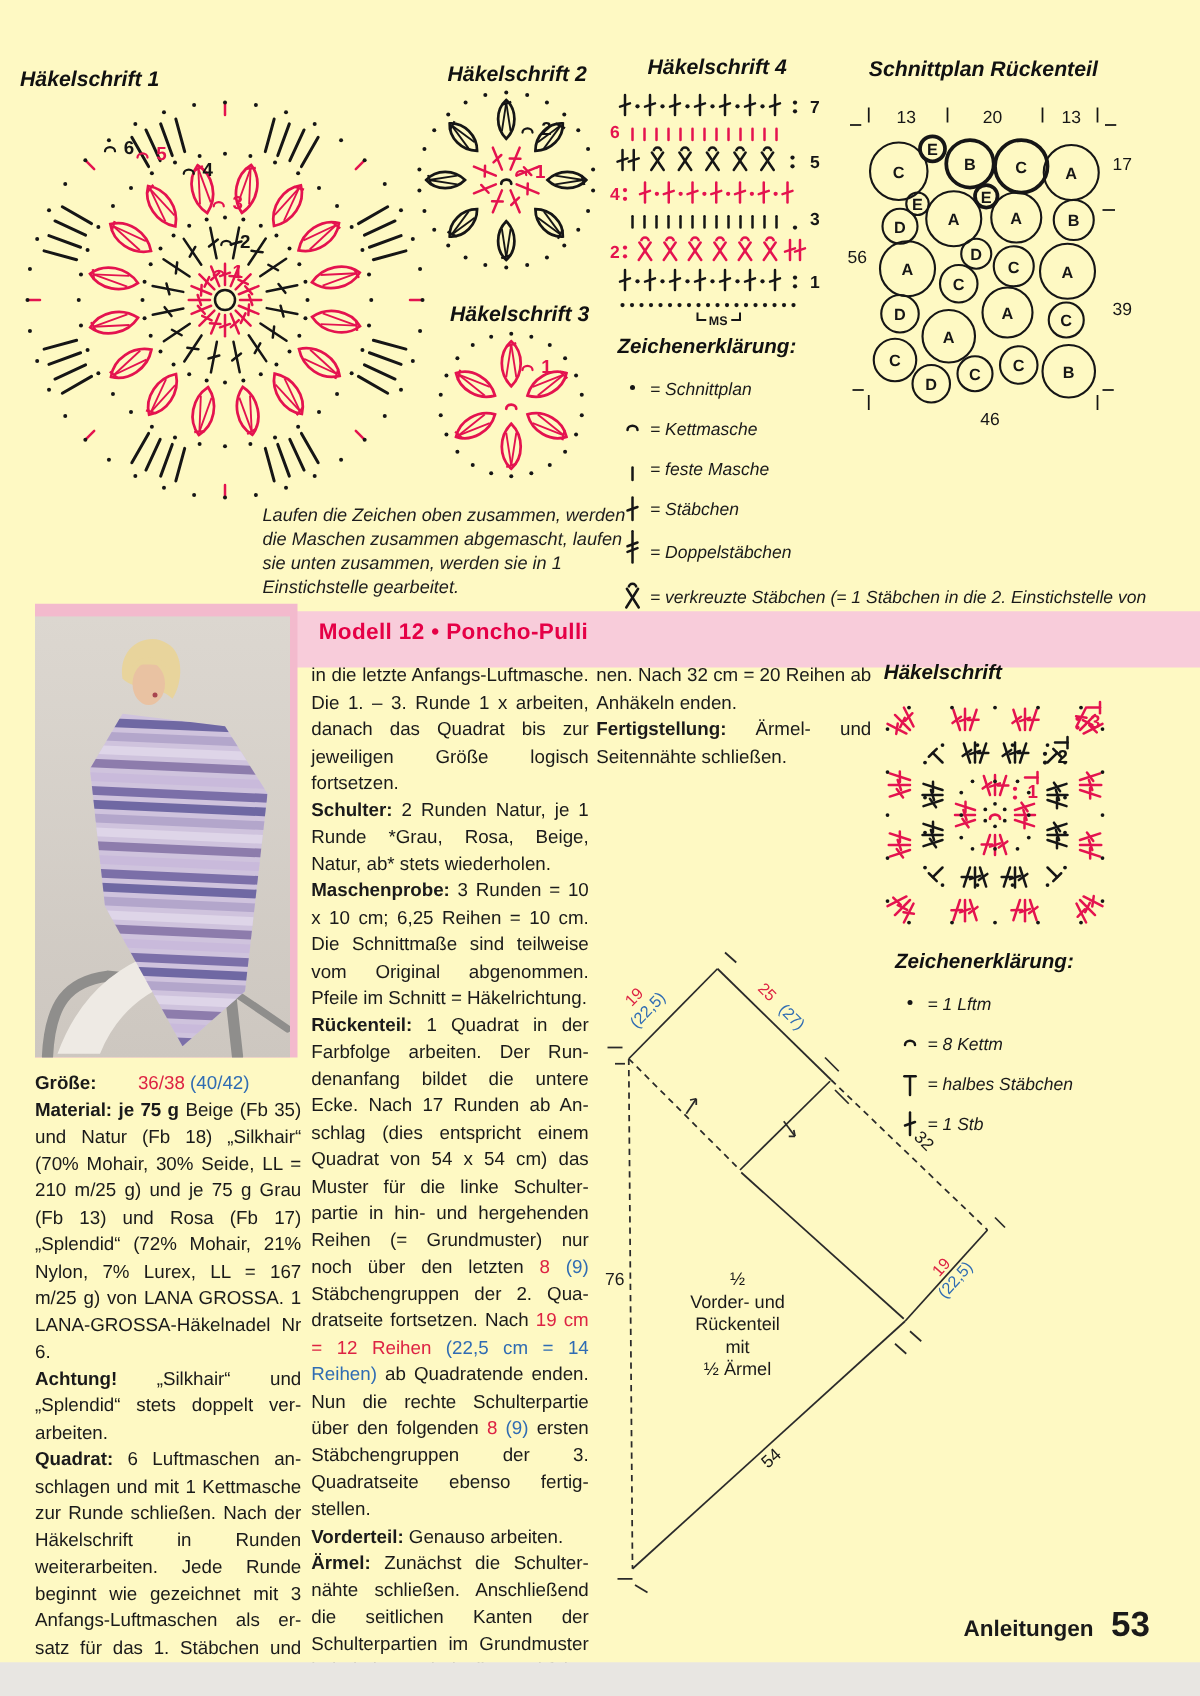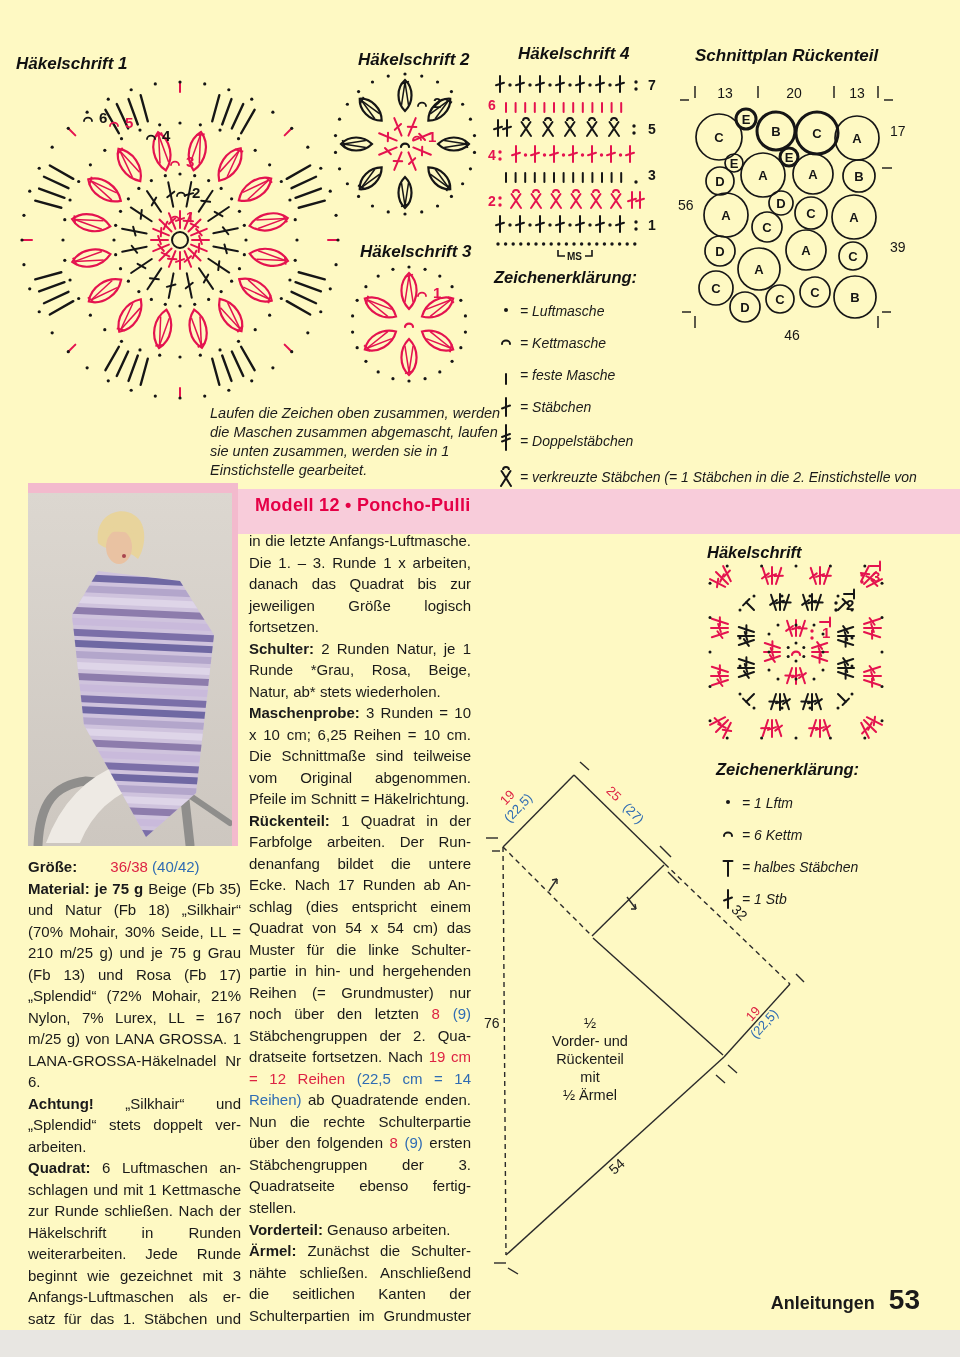--- a/index.html
+++ b/index.html
@@ -1086,21 +1086,21 @@
     </svg>
 
   <div class="legend" id="legend1" style="left:494px;top:268px;width:438px;">
     <div class="legend-title">Zeichenerklärung:</div>
     <div class="litem">
         <svg class="lsym" viewBox="0 0 26 30">
           <g transform="translate(12,16)">
             <circle cx="0" cy="0" r="2" fill="#161616"></circle>
           </g>
         </svg>
-        <span>= Luftmasche</span>
+        <span>= Schnittplan</span>
       </div>
     <div class="litem">
         <svg class="lsym" viewBox="0 0 26 30">
           <g transform="translate(12,17)">
             <path d="M-4,1 A4,3.4 0 0 1 4,1" fill="none" stroke="#161616" stroke-width="2" stroke-linecap="round"></path>
           </g>
         </svg>
         <span>= Kettmasche</span>
       </div>
     <div class="litem">
@@ -1205,22 +1205,26 @@
     <p><span style="font-weight: 700;">Quadrat: </span><span>6 Luftmaschen an­schlagen und mit 1 Kettma­sche zur Runde schließen. Nach der Häkelschrift in Run­den weiterarbeiten. Jede Run­de beginnt wie gezeichnet mit 3 Anfangs-Luftmaschen als er­satz für das 1. Stäbchen und endet mit 1 halben Stäbchen</span></p>
   </div>
   <div class="col" id="col-mid">
     <p><span>in die letzte Anfangs-Luftma­sche. Die 1. – 3. Runde 1 x ar­beiten, danach das Quadrat bis zur jeweiligen Größe lo­gisch fortsetzen.</span></p>
     <p><span style="font-weight: 700;">Schulter: </span><span>2 Runden Natur, je 1 Runde *Grau, Rosa, Beige, Natur, ab* stets wiederholen.</span></p>
     <p><span style="font-weight: 700;">Maschenprobe: </span><span>3 Runden = 10 x 10 cm; 6,25 Reihen = 10 cm. Die Schnittmaße sind teilweise vom Original abgenommen. Pfeile im Schnitt = Häkelrich­tung.</span></p>
     <p><span style="font-weight: 700;">Rückenteil: </span><span>1 Quadrat in der Farbfolge arbeiten. Der Run­denanfang bildet die untere Ecke. Nach 17 Runden ab An­schlag (dies entspricht einem Quadrat von 54 x 54 cm) das Muster für die linke Schulter­partie in hin- und hergehenden Reihen (= Grundmuster) nur noch über den letzten </span><span style="color: rgb(221, 35, 67);">8 </span><span style="color: rgb(47, 108, 179);">(9) </span><span>Stäbchengruppen der 2. Qua­dratseite fortsetzen. Nach </span><span style="color: rgb(221, 35, 67);">19 cm = 12 Reihen </span><span style="color: rgb(47, 108, 179);">(22,5 cm = 14 Reihen) </span><span>ab Quadratende en­den. Nun die rechte Schulter­partie über den folgenden </span><span style="color: rgb(221, 35, 67);">8 </span><span style="color: rgb(47, 108, 179);">(9) </span><span>ersten Stäbchengruppen der 3. Quadratseite ebenso fertig­stellen.</span></p>
     <p><span style="font-weight: 700;">Vorderteil: </span><span>Genauso arbeiten.</span></p>
     <p><span style="font-weight: 700;">Ärmel: </span><span>Zunächst die Schulter­nähte schließen. Anschließend die seitlichen Kanten der Schulterpartien im Grundmus­ter behäkeln. Dabei die Farb­folge mit 1 Reihe Natur begin-</span></p>
   </div>
+  <div class="col" id="col-right">
+    <p><span>nen. Nach 32 cm = 20 Reihen ab Anhäkeln enden.</span></p>
+    <p><span style="font-weight: 700;">Fertigstellung: </span><span>Ärmel- und Seitennähte schließen.</span></p>
+  </div>
 
-  <div class="chart-title" style="left:707px;top:543px;font-size:16.5px;">Häkelschrift</div>
+  <div class="chart-title" style="left:707px;top:529px;font-size:16.5px;">Häkelschrift</div>
   <svg id="granny" class="abs" style="left:698px;top:548px;" width="198" height="206">
       <g transform="translate(98,106)">
         <path d="M-4,1 A4,3.4 0 0 1 4,1" fill="none" stroke="#e4134f" stroke-width="2.2" stroke-linecap="round"></path>
       </g>
       <circle cx="98" cy="95" r="1.5" fill="#161616"></circle>
       <circle cx="105.79422863405995" cy="99.5" r="1.5" fill="#161616"></circle>
       <circle cx="105.79422863405995" cy="108.5" r="1.5" fill="#161616"></circle>
       <circle cx="98" cy="113" r="1.5" fill="#161616"></circle>
       <circle cx="90.20577136594005" cy="108.5" r="1.5" fill="#161616"></circle>
       <circle cx="90.20577136594005" cy="99.5" r="1.5" fill="#161616"></circle>
@@ -1806,21 +1810,21 @@
           </g>
         </svg>
         <span>= 1 Lftm</span>
       </div>
     <div class="litem">
         <svg class="lsym" viewBox="0 0 26 30">
           <g transform="translate(12,17)">
             <path d="M-4,1 A4,3.4 0 0 1 4,1" fill="none" stroke="#161616" stroke-width="2" stroke-linecap="round"></path>
           </g>
         </svg>
-        <span>= 6 Kettm</span>
+        <span>= 8 Kettm</span>
       </div>
     <div class="litem">
         <svg class="lsym" viewBox="0 0 26 30">
           <g transform="translate(12,26)">
             <line x1="0" y1="0" x2="0" y2="-15" stroke="#161616" stroke-width="2" stroke-linecap="round"></line>
             <line x1="-4.5" y1="-15" x2="4.5" y2="-15" stroke="#161616" stroke-width="2" stroke-linecap="round"></line>
           </g>
         </svg>
         <span>= halbes Stäbchen</span>
       </div>

